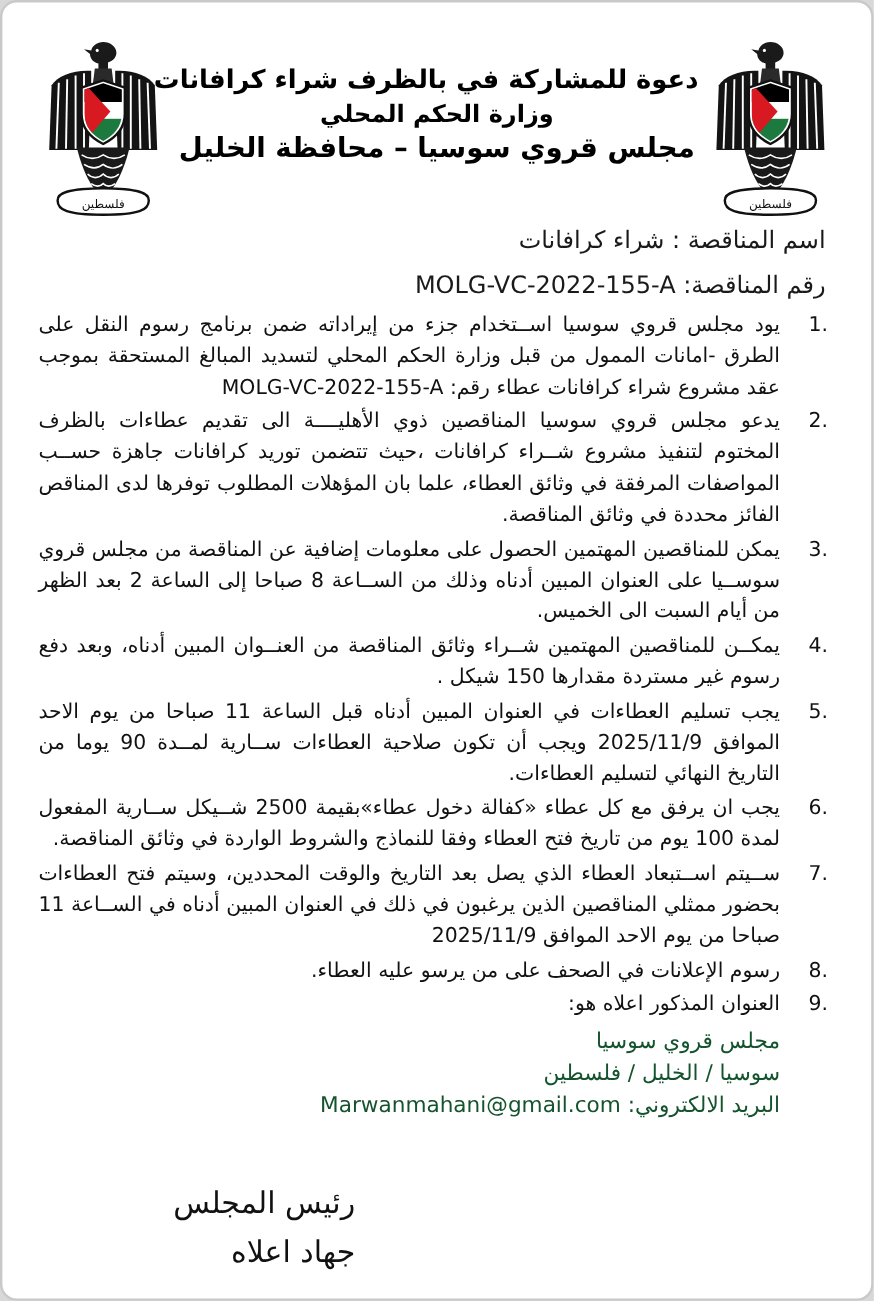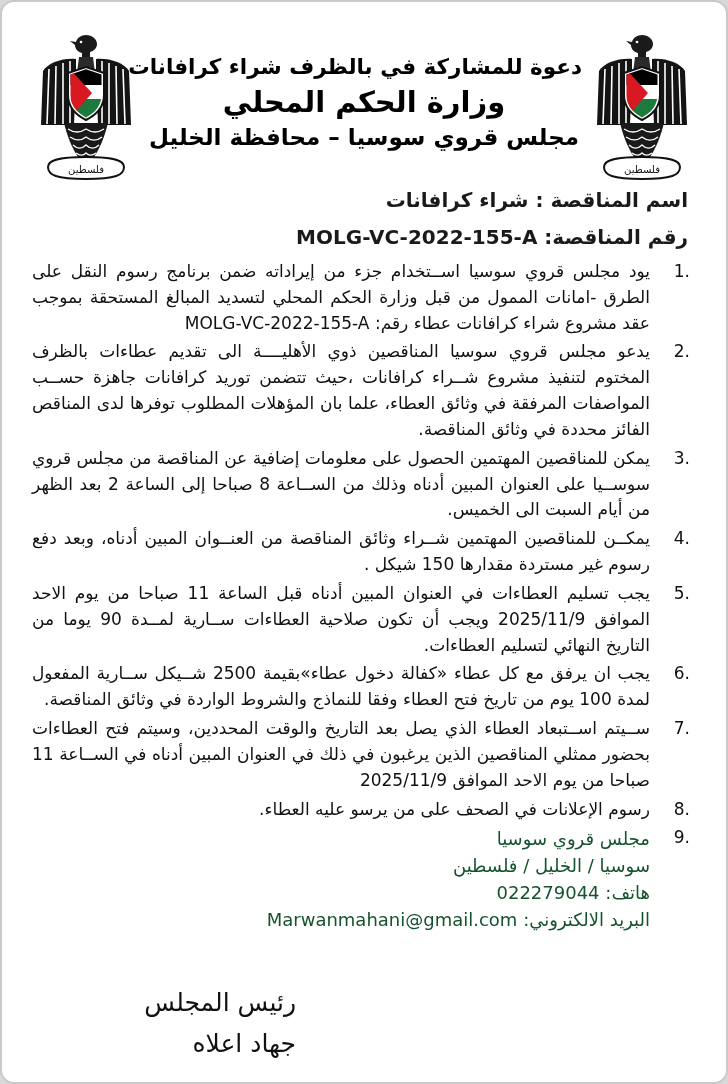--- a/index.html
+++ b/index.html
@@ -49,28 +49,27 @@
     text-align: center;
   }
   .title-line {
     font-weight: 700;
     color: #000;
     letter-spacing: -0.3px;
     line-height: 1.38;
     white-space: nowrap;
   }
   .title-1 { font-size: 21.5px; }
-  .title-2 { font-size: 29px; }
+  .title-2 { font-size: 20px; }
   .title-3 { font-size: 23px; }
 
   
   .meta {
     text-align: right;
     margin: 4px 14px 0 14px;
-    font-weight: bold;
   }
   .meta-line {
     font-size: 20px;
     color: #1a1a1a;
     line-height: 1.55;
     margin-bottom: 6px;
     white-space: nowrap;
   }
   .meta-line .ltr {
     direction: ltr;
@@ -284,31 +283,28 @@
     <li>
       <span class="num">7.</span>
       <span>ســيتم اســتبعاد العطاء الذي يصل بعد التاريخ والوقت المحددين، وسيتم فتح العطاءات بحضور ممثلي المناقصين الذين يرغبون في ذلك في العنوان المبين أدناه في الســاعة 11 صباحا من يوم الاحد الموافق 2025/11/9</span>
     </li>
     <li>
       <span class="num">8.</span>
       <span>رسوم الإعلانات في الصحف على من يرسو عليه العطاء.</span>
     </li>
     <li>
       <span class="num">9.</span>
+      <span>العنوان المذكور اعلاه هو:</span>
     </li>
   </ol>
 
   <div class="address">
     <div class="addr-line">مجلس قروي سوسيا</div>
     <div class="addr-line">سوسيا / الخليل / فلسطين</div>
     <div class="addr-line">
-      <span>هاتف:</span>
-      <span class="ltr">022279044</span>
-    </div>
-    <div class="addr-line">
       <span>البريد الالكتروني:</span>
       <span class="ltr">Marwanmahani@gmail.com</span>
     </div>
   </div>
 
   <div class="signature">
     <div class="sig-line">رئيس المجلس</div>
     <div class="sig-line">جهاد اعلاه</div>
   </div>
 

